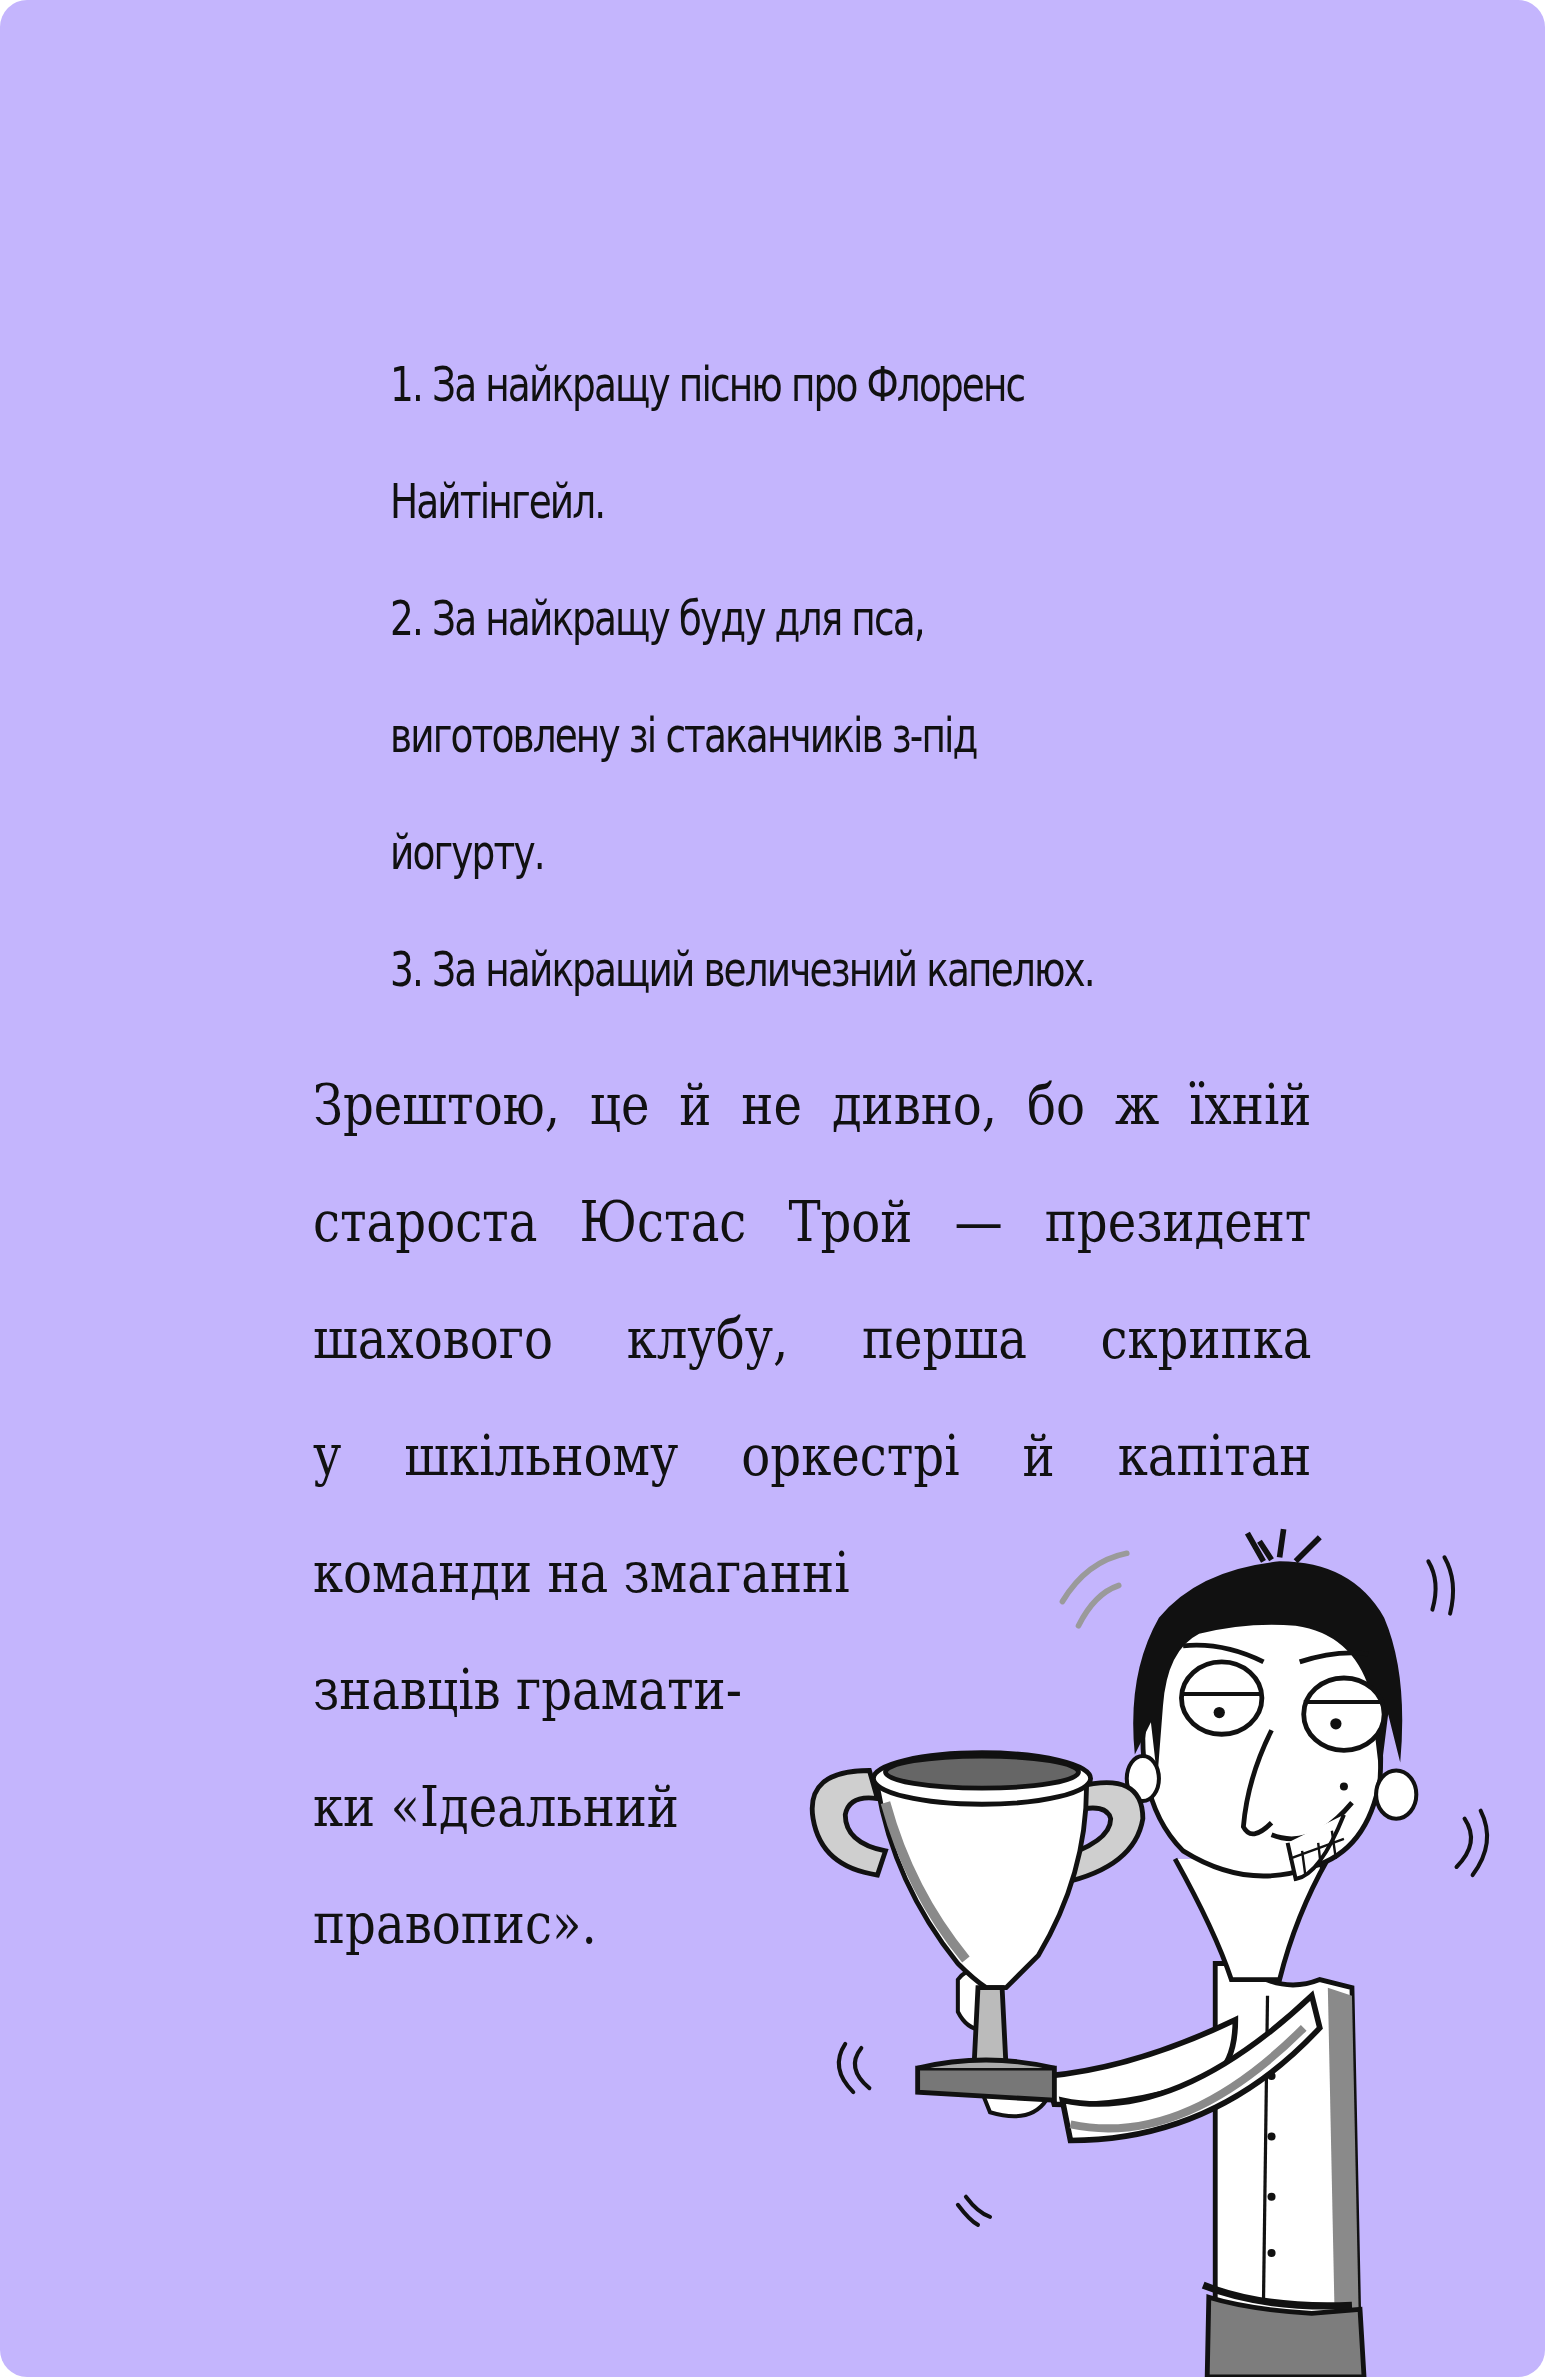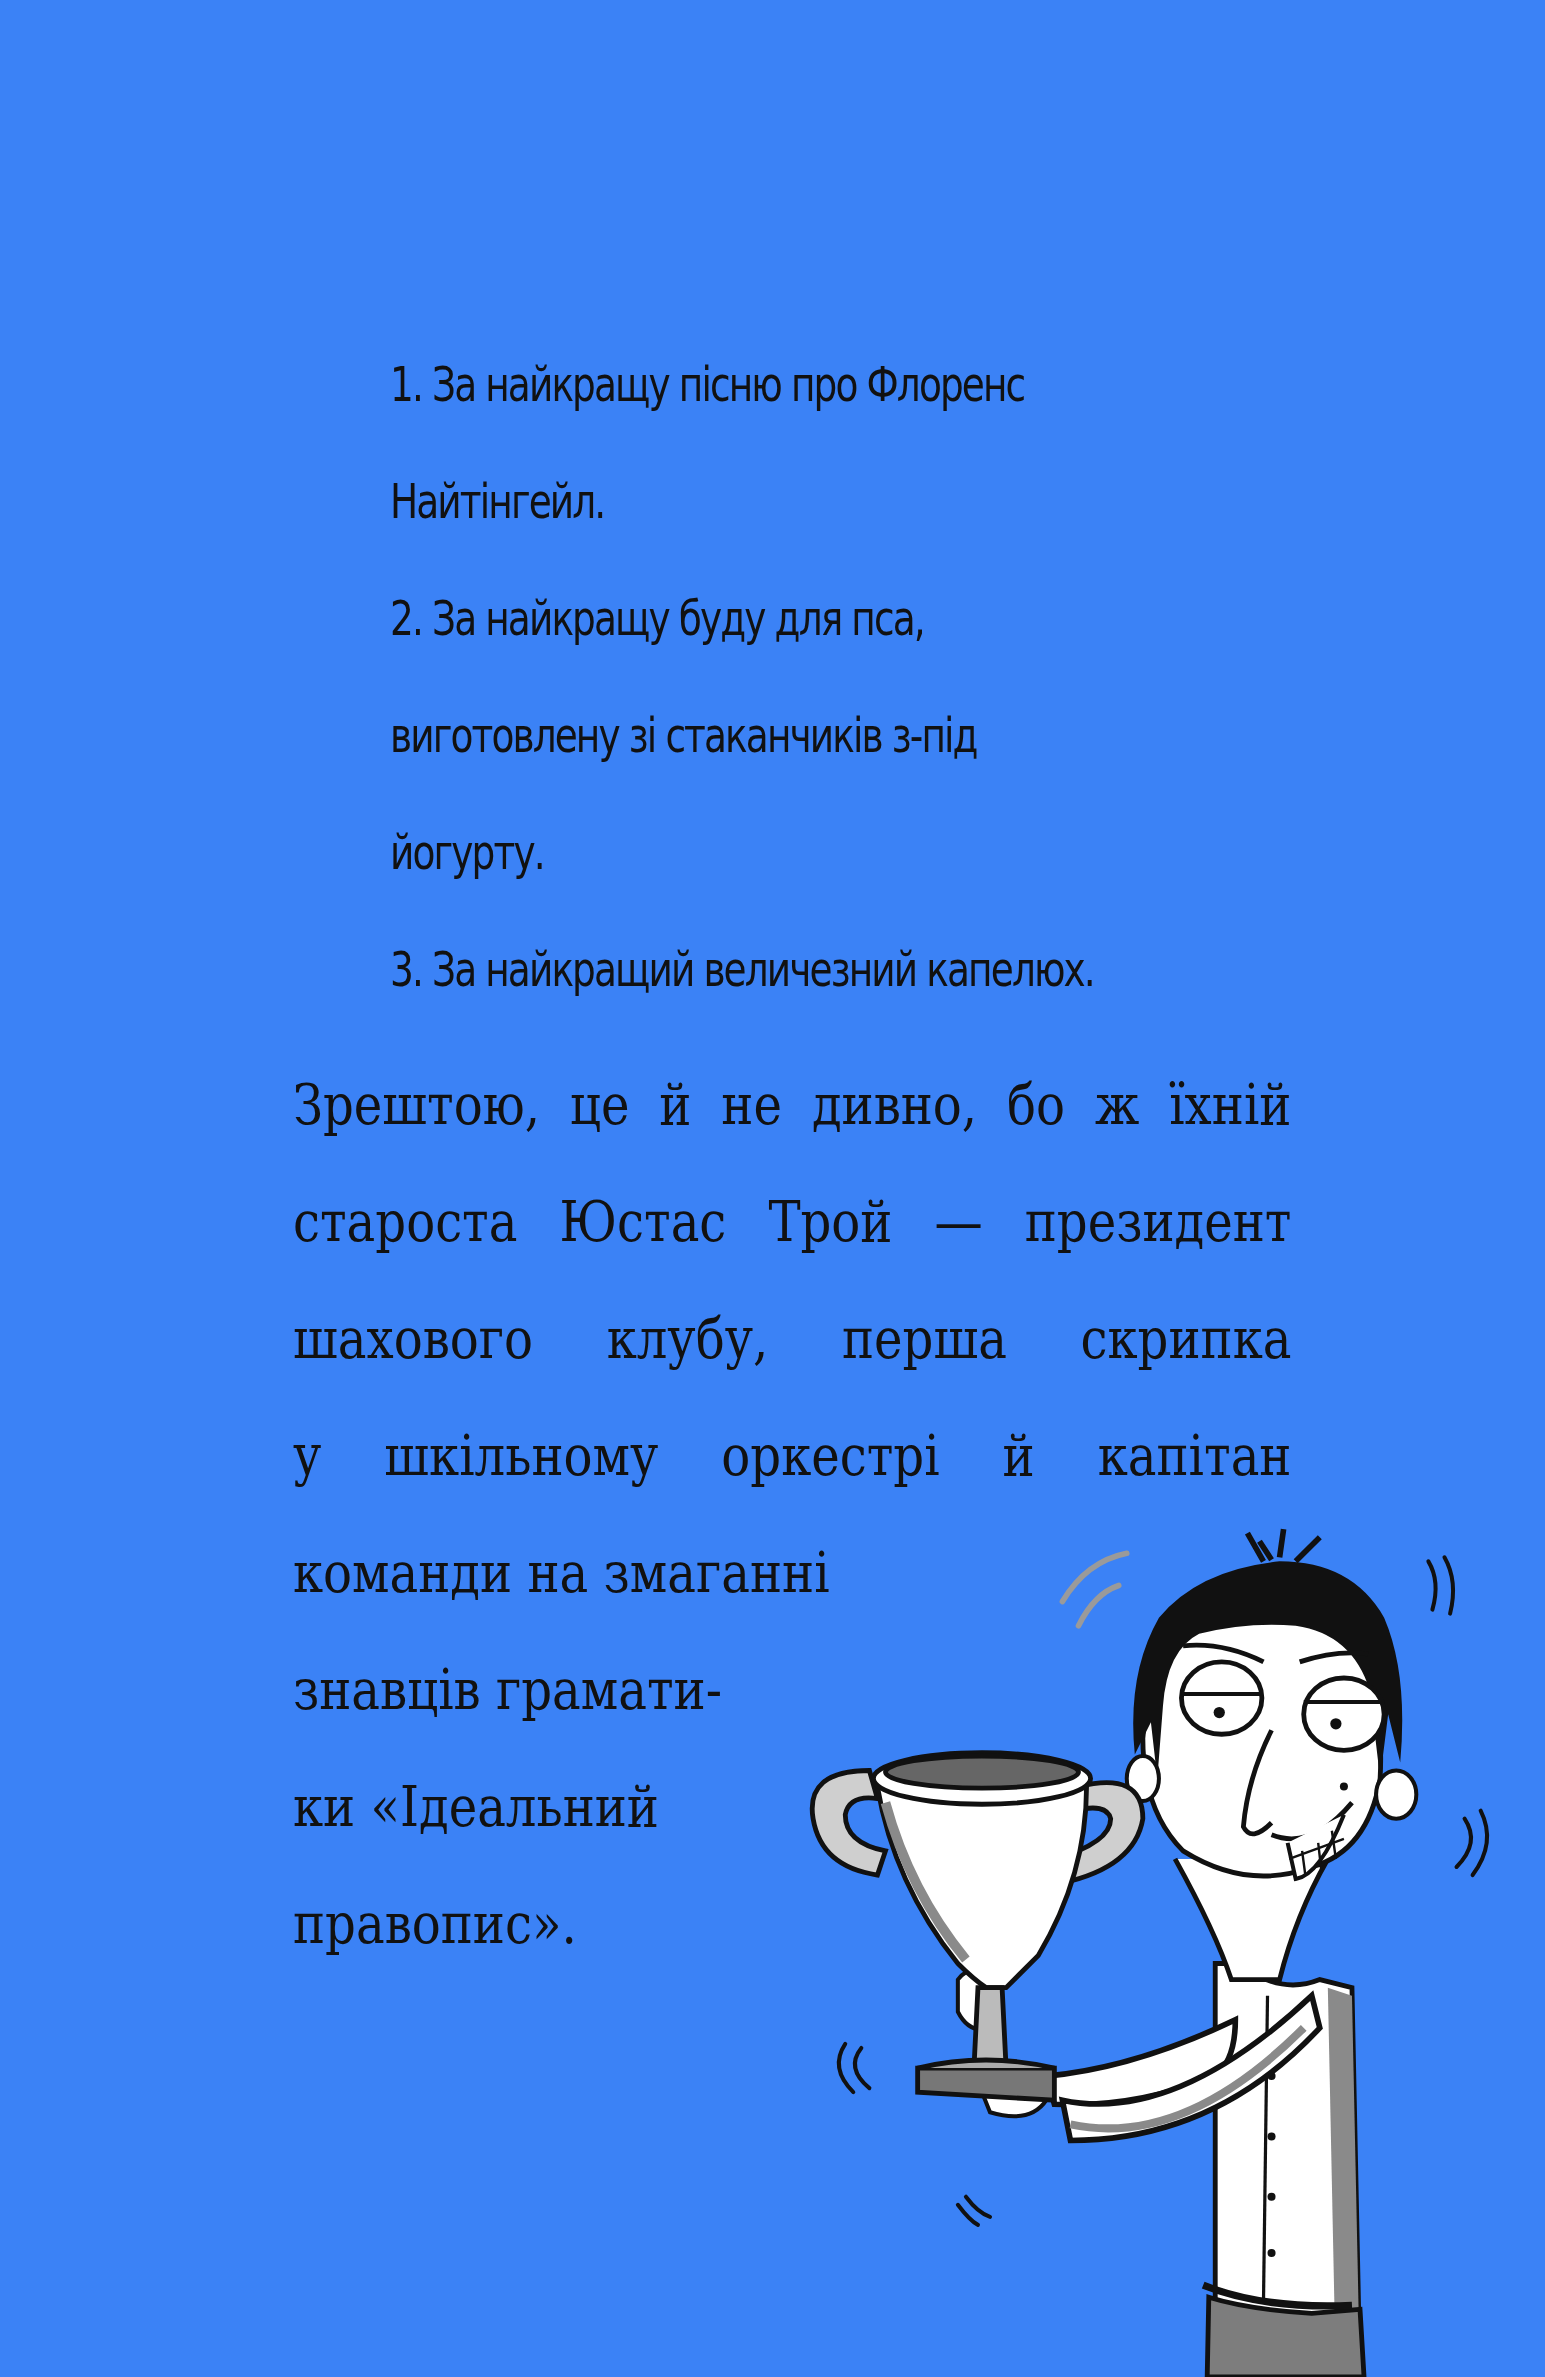--- a/index.html
+++ b/index.html
@@ -1,33 +1,33 @@
 <!DOCTYPE html>
 <html style="font-size:13px"><head>
 <meta charset="utf-8">
 <style>
   html, body { margin: 0; padding: 0; background: #ffffff; }
   body { width: 1545px; height: 2377px; position: relative; overflow: hidden; color: #111111; }
-  .page { position: absolute; left: 0; top: 0; width: 1545px; height: 2377px; background: #3b82f6; }
+  .page { position: absolute; left: 0; top: 0; width: 1545px; height: 2377px; background: #c4b5fd; border-radius: 27px; }
 
   .awards { position: absolute; left: 390px; top: 326px; width: 926px; }
   .award-line {
     font-family: "DejaVu Sans", sans-serif;
     font-size: 48px;
     line-height: 117px;
     height: 117px;
     letter-spacing: -2.4px;
     transform: scaleX(0.78);
     transform-origin: left center;
     white-space: nowrap;
     font-weight: normal;
     color: #111;
   }
 
-  .para { position: absolute; left: 293px; top: 1046px; width: 998px; }
+  .para { position: absolute; left: 313px; top: 1046px; width: 998px; }
   .para-line {
     font-family: "DejaVu Serif", serif;
     font-size: 56px;
     line-height: 117px;
     height: 117px;
     white-space: nowrap;
     color: #111;
     transform: scaleX(0.86);
     transform-origin: left center;
   }

